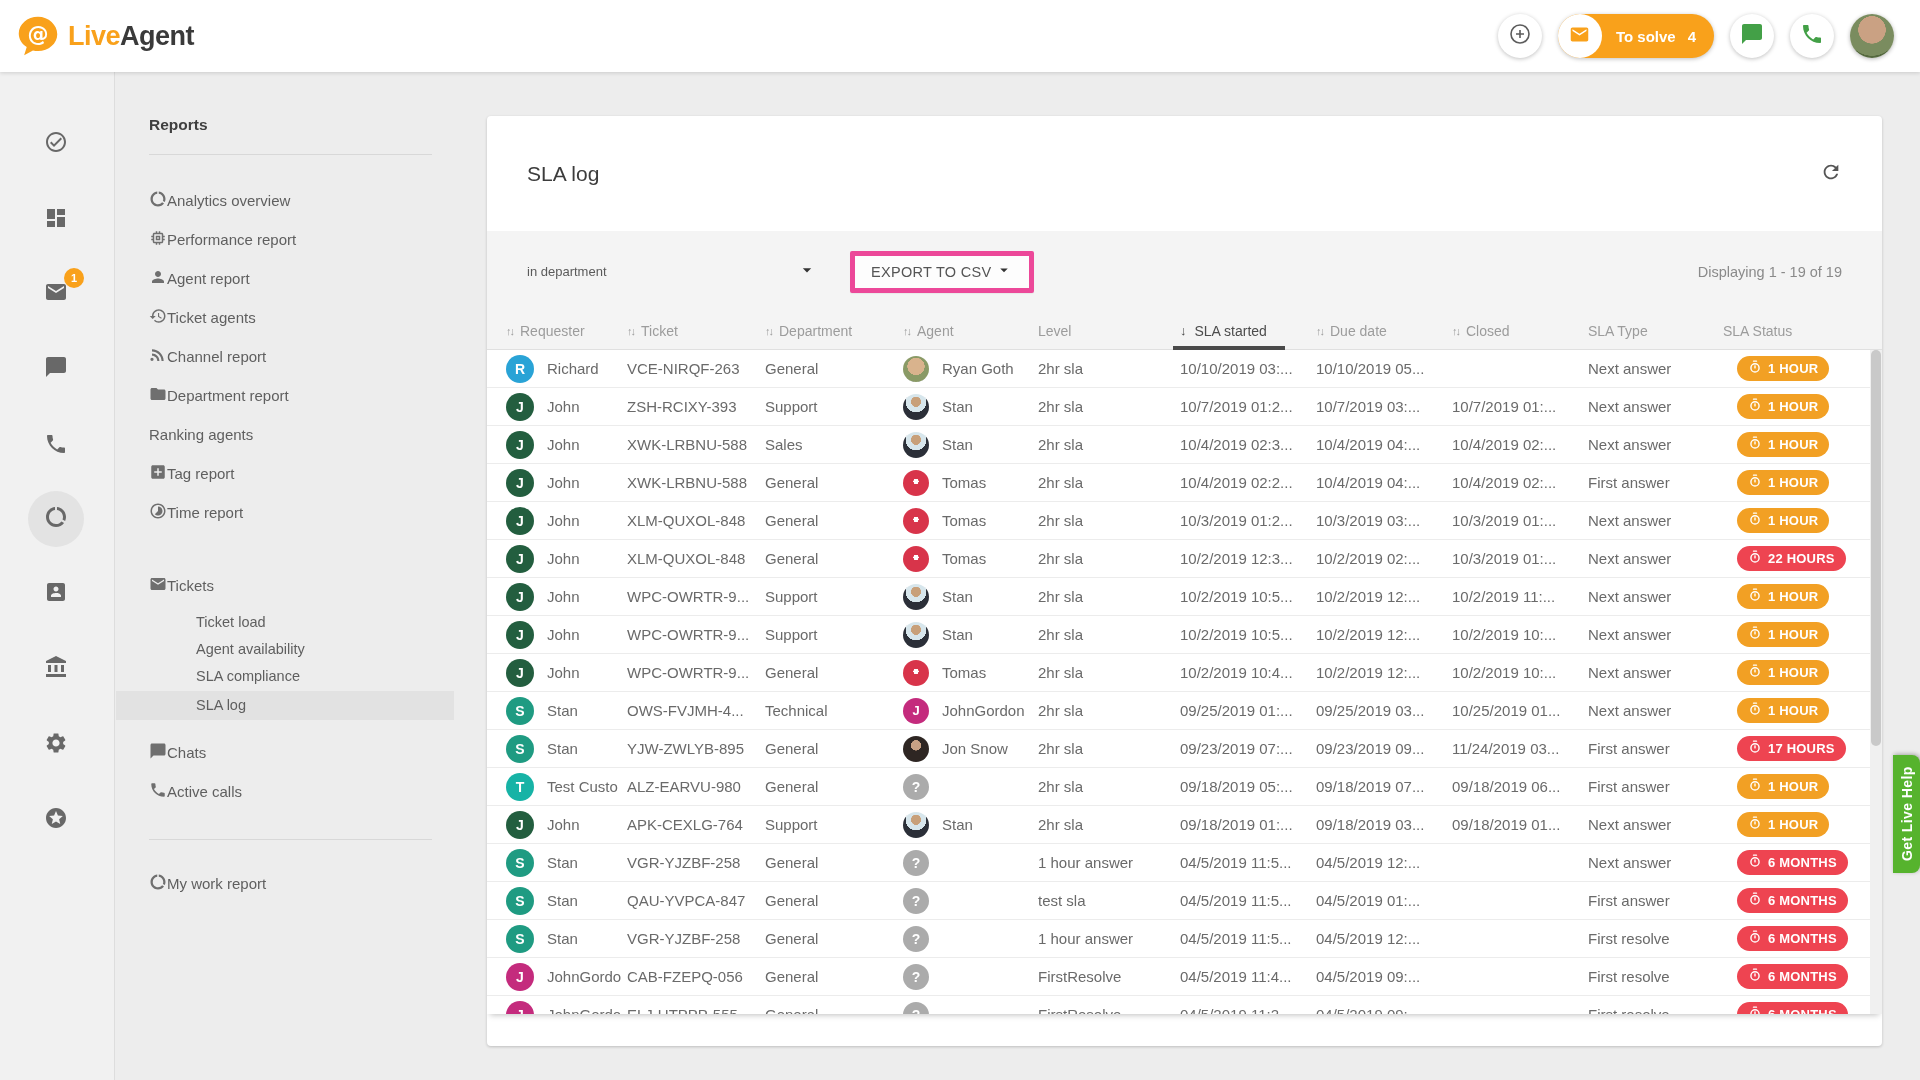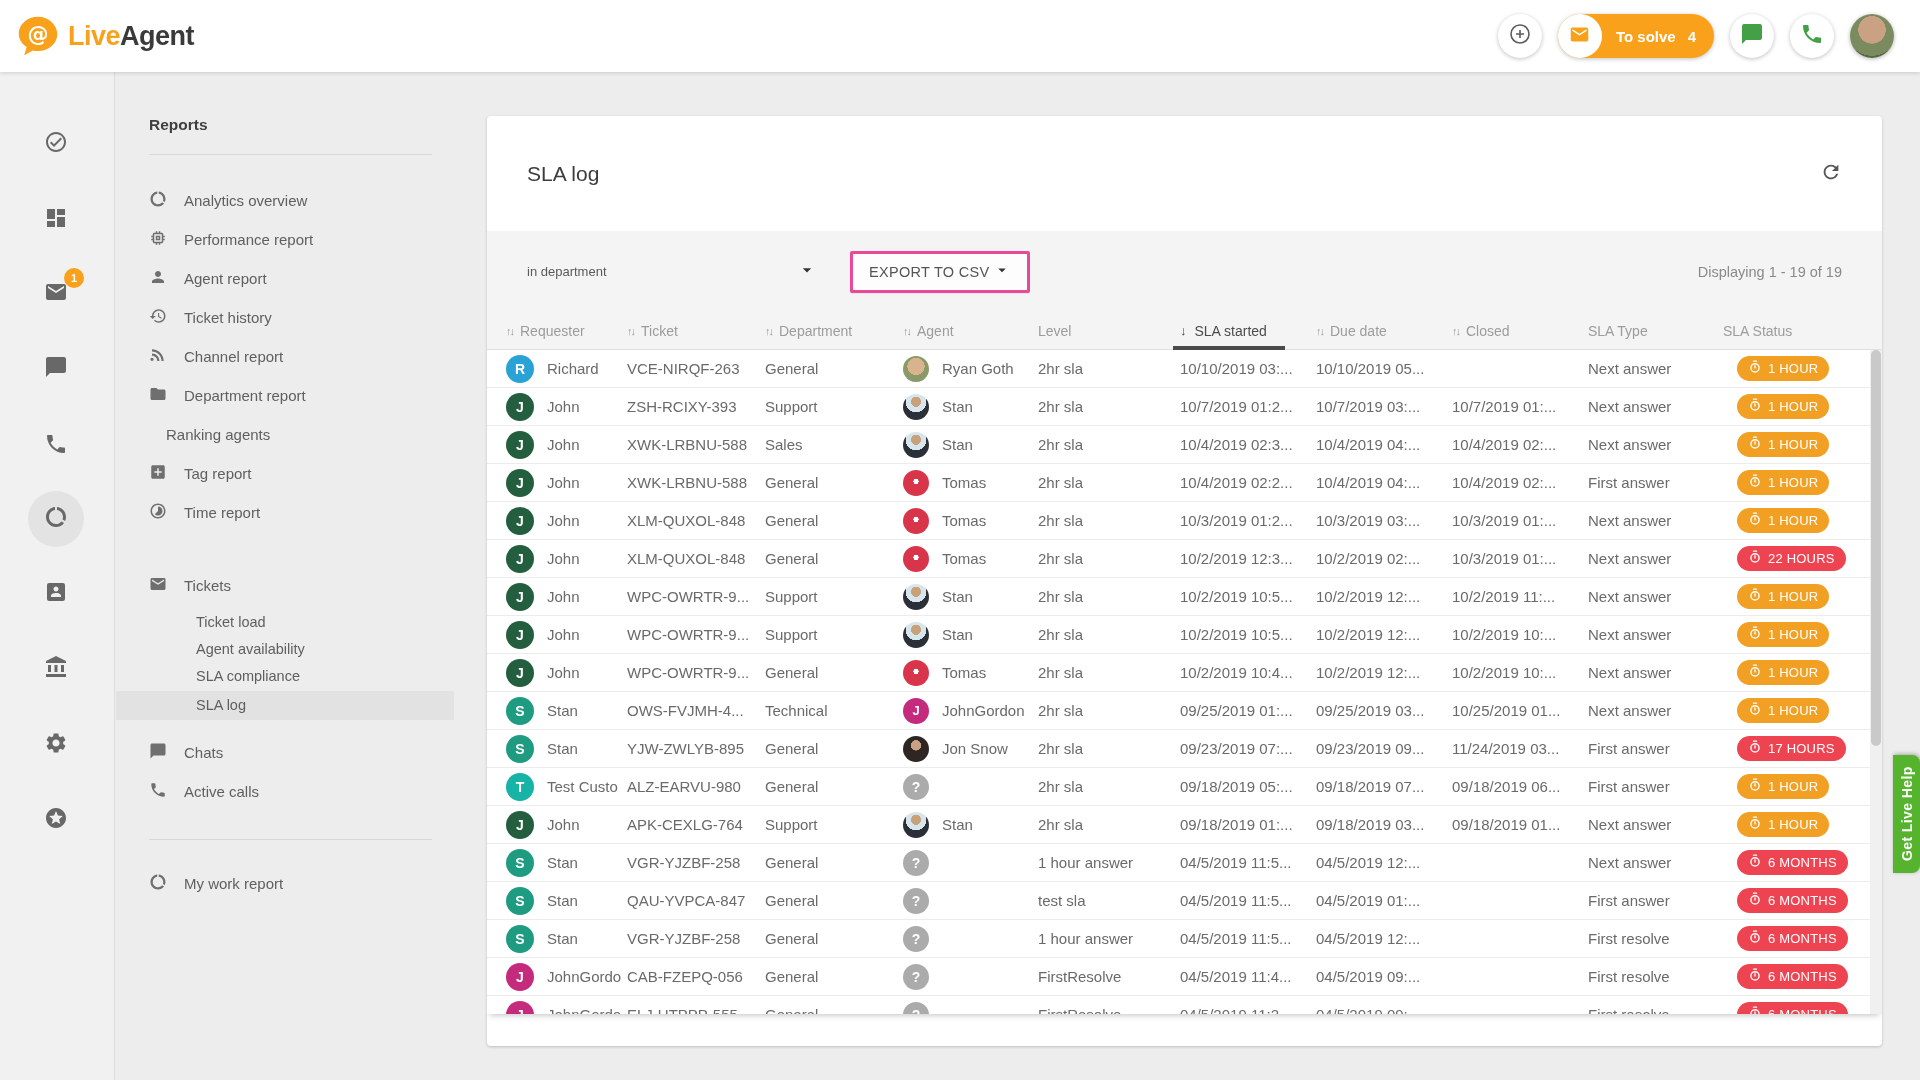--- a/index.html
+++ b/index.html
@@ -39,21 +39,21 @@
   .rail-btn.active { left:28px; width:56px; height:56px; background:#e3e3e3; border-radius:50%; }
   .rail-badge { position:absolute; top:-4px; right:-6px; min-width:20px; height:20px; border-radius:10px;
                 background:#F9A11B; color:#fff; font-size:11px; font-weight:bold;
                 display:grid; place-items:center; padding:0 5px; }
 
   
   .sidenav { position:absolute; left:116px; top:72px; bottom:0; width:338px; padding:0 22px 0 33px; }
   .nav-title { margin-top:44px; font-size:15.5px; font-weight:bold; color:#3f3f3f; }
   .nav-divider { border-top:1px solid #d8d8d8; margin-top:20px; }
   .nav-list { margin-top:26px; }
-  .nav-item { height:39px; display:flex; align-items:center; gap:17px; color:#5f5f5f;
+  .nav-item { height:39px; display:flex; align-items:center; gap:0; color:#5f5f5f;
               font-size:15px; cursor:pointer; }
   .nav-item svg { width:18px; height:18px; color:#6f6f6f; flex:none; }
   .group-head { margin-top:34px; }
   .sub-list { margin-top:4px; }
   .sub-item { height:27px; line-height:27px; padding-left:47px; font-size:14.5px; color:#5f5f5f; cursor:pointer;
               white-space:nowrap; }
   .sub-item.selected { background:#e2e2e2; margin:1px -22px 1px -33px; padding-left:80px; height:29px; line-height:29px; }
   .nav-gap { height:12px; }
   .nav-divider2 { border-top:1px solid #d8d8d8; margin:28px 0 24px; }
 
@@ -63,21 +63,21 @@
   .card-head { height:115px; display:flex; align-items:center; padding:0 36px 0 40px; }
   .card-title { font-size:21px; font-weight:500; color:#3c3c3c; }
   .refresh-btn { margin-left:auto; width:30px; height:30px; display:grid; place-items:center;
                  color:#555; cursor:pointer; }
   .refresh-btn svg { width:22px; height:22px; }
 
   .filterbar { height:81px; background:#f4f4f4; display:flex; align-items:center; padding:0 40px; }
   .dept-select { width:290px; display:flex; align-items:center; justify-content:space-between;
                  font-size:13px; color:#5a5a5a; cursor:pointer; }
   .dept-select svg { width:20px; height:20px; color:#333; }
-  .export-btn { margin-left:33px; height:42px; background:#fdfdfd; border:3px solid #ec4899;
+  .export-btn { margin-left:33px; height:42px; background:#fdfdfd; border:5px solid #ec4899;
                 border-radius:2px; display:flex; align-items:center; gap:4px; padding:0 16px;
                 font-size:14.5px; color:#555; letter-spacing:.3px; cursor:pointer;
                 box-shadow:0 1px 1px rgba(0,0,0,.05); }
   .export-btn svg { width:18px; height:18px; color:#333; }
   .displaying { margin-left:auto; font-size:14.5px; color:#8a8a8a; }
 
   .grid-cols { display:grid; grid-template-columns:121px 138px 138px 135px 142px 136px 136px 136px 135px 1fr;
                padding:0 12px 0 19px; align-items:center; }
   .thead { height:38px; background:#f4f4f4; border-bottom:1px solid #e0e0e0; position:relative;
            font-size:14px; color:#9c9c9c; }
@@ -93,21 +93,21 @@
   .person-cell { display:flex; align-items:center; gap:13px; }
   .avatar { flex:none; border-radius:50%; color:#fff; font-weight:bold; display:grid; place-items:center; }
   .req-avatar { width:28px; height:28px; font-size:14px; }
   .ag-avatar { width:26px; height:26px; font-size:13px; }
   .avatar.unknown { background:#ababab; font-size:14px; }
   .photo-ryan  { background:radial-gradient(circle at 50% 40%, #d9b38d 0 42%, #8a9a66 43% 75%, #5c6e4a 76%); }
   .photo-stan  { background:radial-gradient(circle at 50% 30%, #c8a07a 0 22%, #d7e6ec 23% 46%, #2b2f38 47%); }
   .photo-tomas { background:radial-gradient(circle at 50% 44%, #fff 0 13%, #d8344a 14%); }
   .photo-jon   { background:radial-gradient(circle at 50% 36%, #c9a184 0 24%, #2e2623 25%); }
   .badge { display:inline-flex; align-items:center; gap:6px; height:25px; border-radius:13px;
-           padding:0 11px; font-size:13px; font-weight:normal; color:#fff; letter-spacing:.2px; }
+           padding:0 11px; font-size:13px; font-weight:bold; color:#fff; letter-spacing:.2px; }
   .badge svg { width:14px; height:14px; }
   .badge.warn  { background:#F2A024; }
   .badge.alert { background:#EE4451; }
   .status-cell { padding-left:14px; }
 
   .scroll-track { position:absolute; right:0; top:0; width:12px; height:100%; background:#f0f0f0; }
   .scroll-thumb { position:absolute; right:1px; top:0; width:10px; height:396px; background:#c9c9c9;
                   border-radius:5px; cursor:pointer; }
 
   
@@ -231,21 +231,21 @@
       <div class="nav-item">
         <span><svg viewBox="0 0 24 24" fill="currentColor">
             <path d="M12 12c2.21 0 4-1.79 4-4s-1.79-4-4-4-4 1.79-4 4 1.79 4 4 4zm0 2c-2.67 0-8 1.34-8 4v2h16v-2c0-2.66-5.33-4-8-4z"></path>
           </svg></span>
         <span>Agent report</span>
       </div>
       <div class="nav-item">
         <span><svg viewBox="0 0 24 24" fill="currentColor">
             <path d="M13 3c-4.97 0-9 4.03-9 9H1l3.89 3.89.07.14L9 12H6c0-3.87 3.13-7 7-7s7 3.13 7 7-3.13 7-7 7c-1.93 0-3.68-.79-4.94-2.06l-1.42 1.42C8.27 19.99 10.51 21 13 21c4.97 0 9-4.03 9-9s-4.03-9-9-9zm-1 5v5l4.28 2.54.72-1.21-3.5-2.08V8H12z"></path>
           </svg></span>
-        <span>Ticket history</span>
+        <span>Ticket agents</span>
       </div>
       <div class="nav-item">
         <span><svg viewBox="0 0 24 24" fill="currentColor">
             <path d="M6.18 17.82a2.18 2.18 0 1 1-4.36 0 2.18 2.18 0 0 1 4.36 0zM4 4.44v2.83c7.03 0 12.73 5.7 12.73 12.73h2.83c0-8.59-6.97-15.56-15.56-15.56zm0 5.66v2.83c3.9 0 7.07 3.17 7.07 7.07h2.83c0-5.47-4.43-9.9-9.9-9.9z"></path>
           </svg></span>
         <span>Channel report</span>
       </div>
       <div class="nav-item">
         <span><svg viewBox="0 0 24 24" fill="currentColor">
             <path d="M10 4H4c-1.1 0-2 .9-2 2v12c0 1.1.9 2 2 2h16c1.1 0 2-.9 2-2V8c0-1.1-.9-2-2-2h-8l-2-2z"></path>

